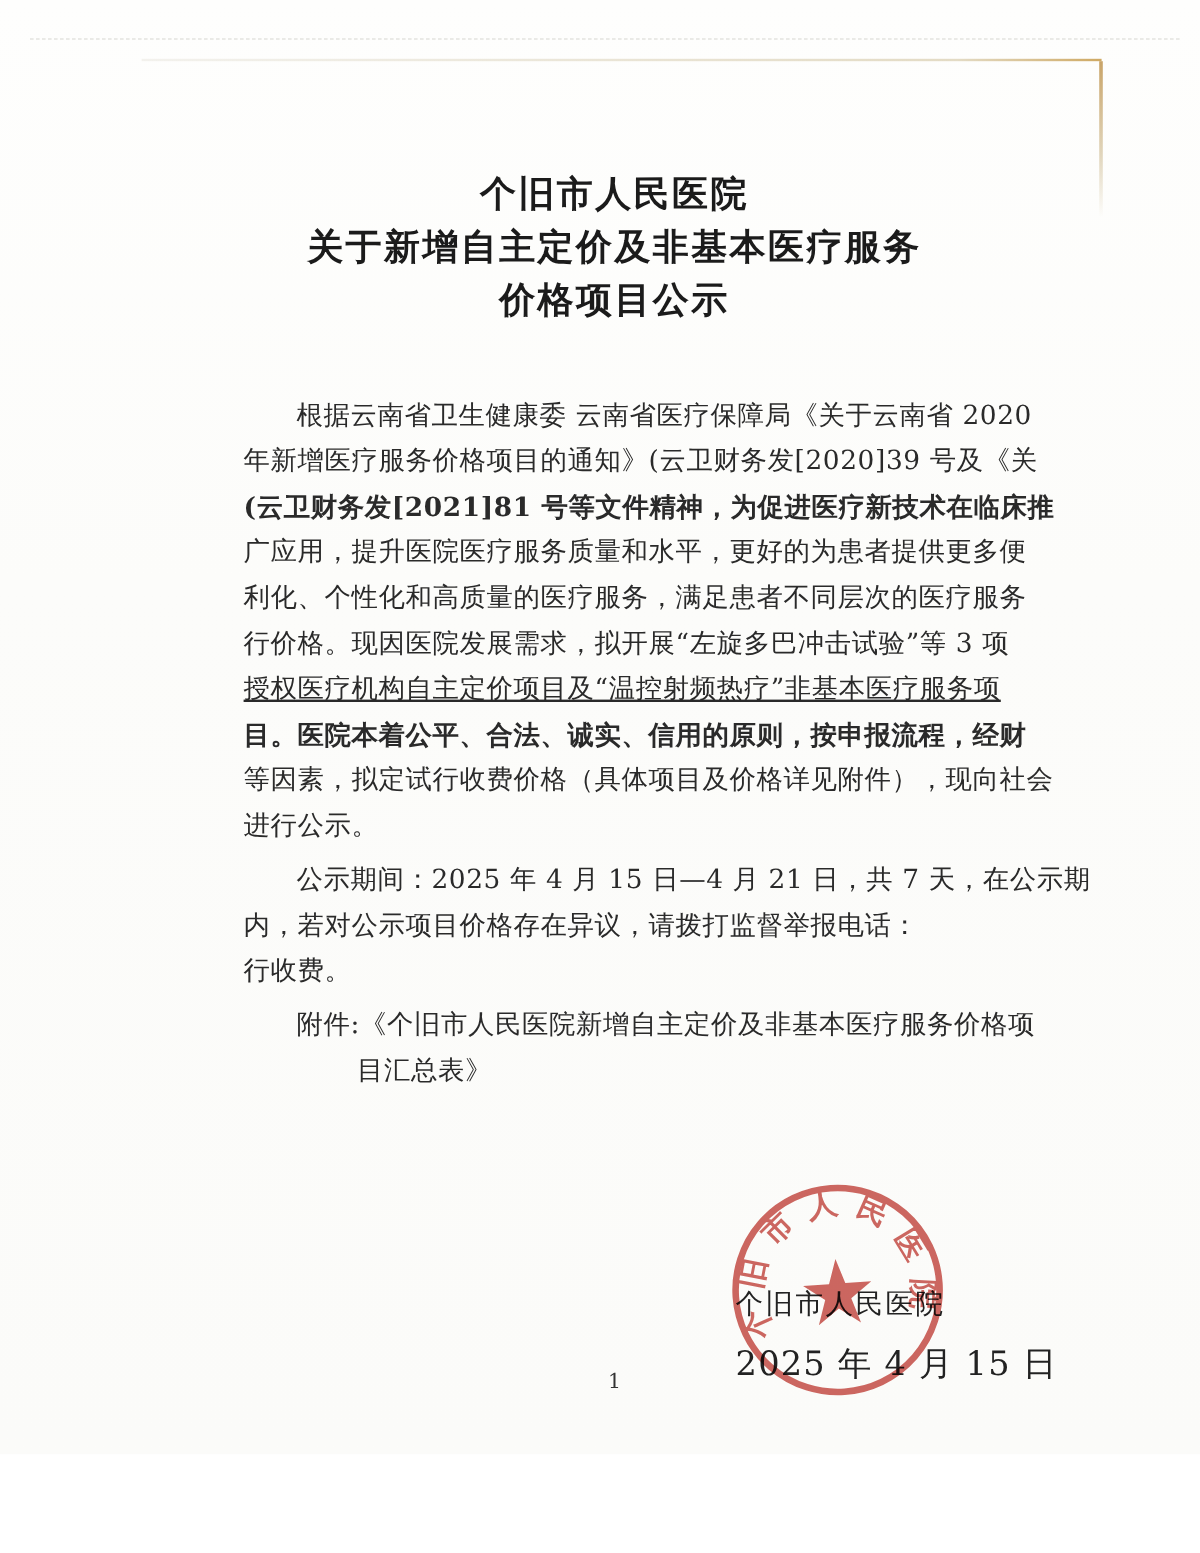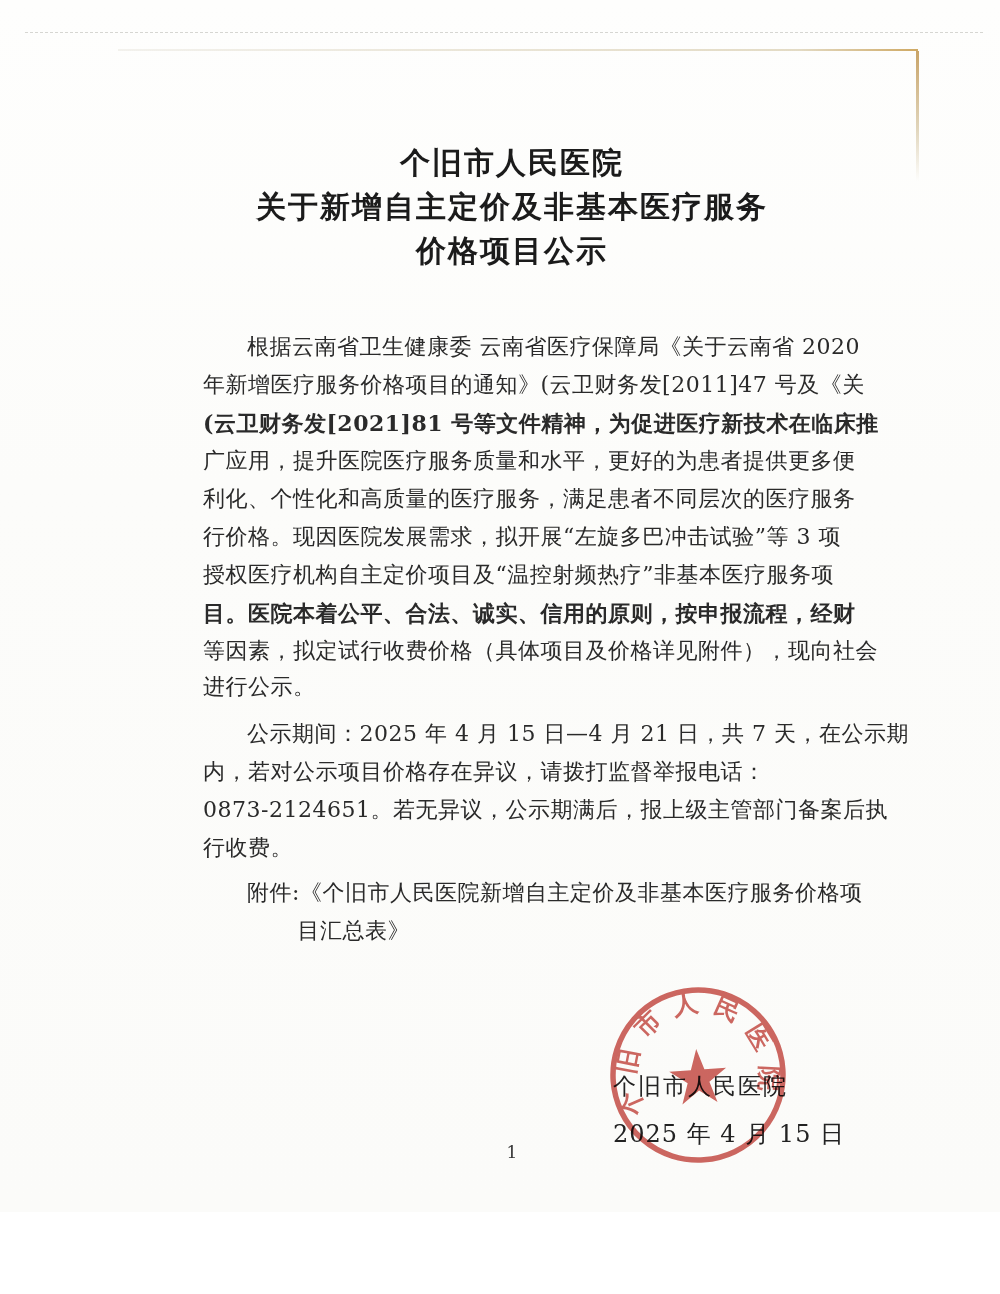--- a/index.html
+++ b/index.html
@@ -20,21 +20,21 @@
     font-family:"DejaVu Sans","Liberation Sans",sans-serif;font-weight:bold;
     font-size:30px;line-height:44px;color:#1b1b1b;letter-spacing:2px;
   }
   .doc-body{position:absolute;top:291px;left:203px;width:665px;
     font-size:22px;line-height:38px;color:#2a2a2a;margin-top:37px;}
   .para{margin:0;}
   .para + .para{margin-top:7px;}
   .bline{white-space:nowrap;letter-spacing:.5px;}
   .sig{position:absolute;left:613px;top:1071px;color:#222;}
   .sig-org{font-size:23px;letter-spacing:2px;}
-  .sig-date{font-size:24px;margin-top:16px;letter-spacing:1px;}
+  .sig-date{font-size:28px;margin-top:16px;letter-spacing:1px;}
   .stamp{position:absolute;left:604px;top:981px;width:188px;height:188px;
     opacity:.82;mix-blend-mode:multiply;transform:rotate(-4deg);}
   .pagenum{position:absolute;top:1142px;left:186px;width:652px;text-align:center;
     font-size:17px;color:#333;}
 </style>
 </head>
 <body>
 
 <div class="page">
 
@@ -44,34 +44,33 @@
 
   <div class="title" id="titleBlock">
       <div>个旧市人民医院</div>
       <div>关于新增自主定价及非基本医疗服务</div>
       <div>价格项目公示</div>
     </div>
 
   <div class="doc-body" id="bodyBlock">
       <div class="para">
         <div class="bline" style="padding-left: 2em;">根据云南省卫生健康委 云南省医疗保障局《关于云南省 2020</div>
-        <div class="bline" style="padding-left: 0em;">年新增医疗服务价格项目的通知》(云卫财务发[2011]47 号及《关</div>
+        <div class="bline" style="padding-left: 0em;">年新增医疗服务价格项目的通知》(云卫财务发[2020]39 号及《关</div>
         <div class="bline" style="padding-left: 0em; font-weight: bold;">(云卫财务发[2021]81 号等文件精神，为促进医疗新技术在临床推</div>
         <div class="bline" style="padding-left: 0em;">广应用，提升医院医疗服务质量和水平，更好的为患者提供更多便</div>
         <div class="bline" style="padding-left: 0em;">利化、个性化和高质量的医疗服务，满足患者不同层次的医疗服务</div>
         <div class="bline" style="padding-left: 0em;">行价格。现因医院发展需求，拟开展“左旋多巴冲击试验”等 3 项</div>
-        <div class="bline" style="padding-left: 0em;">授权医疗机构自主定价项目及“温控射频热疗”非基本医疗服务项</div>
+        <div class="bline" style="padding-left: 0em; text-decoration: underline;">授权医疗机构自主定价项目及“温控射频热疗”非基本医疗服务项</div>
         <div class="bline" style="padding-left: 0em; font-weight: bold;">目。医院本着公平、合法、诚实、信用的原则，按申报流程，经财</div>
         <div class="bline" style="padding-left: 0em;">等因素，拟定试行收费价格（具体项目及价格详见附件），现向社会</div>
-        <div class="bline" style="padding-left: 0em; font-family: Liberation Mono, monospace;">进行公示。</div>
+        <div class="bline" style="padding-left: 0em;">进行公示。</div>
       </div>
       <div class="para">
         <div class="bline" style="padding-left: 2em;">公示期间：2025 年 4 月 15 日—4 月 21 日，共 7 天，在公示期</div>
         <div class="bline" style="padding-left: 0em;">内，若对公示项目价格存在异议，请拨打监督举报电话：</div>
-        <div class="bline" style="padding-left: 0em;">0873-2124651。若无异议，公示期满后，报上级主管部门备案后执</div>
         <div class="bline" style="padding-left: 0em;">行收费。</div>
       </div>
       <div class="para">
         <div class="bline" style="padding-left: 2em;">附件:《个旧市人民医院新增自主定价及非基本医疗服务价格项</div>
         <div class="bline" style="padding-left: 4.3em;">目汇总表》</div>
       </div>
     </div>
 
   <div class="sig">
     <div class="sig-org">个旧市人民医院</div>

